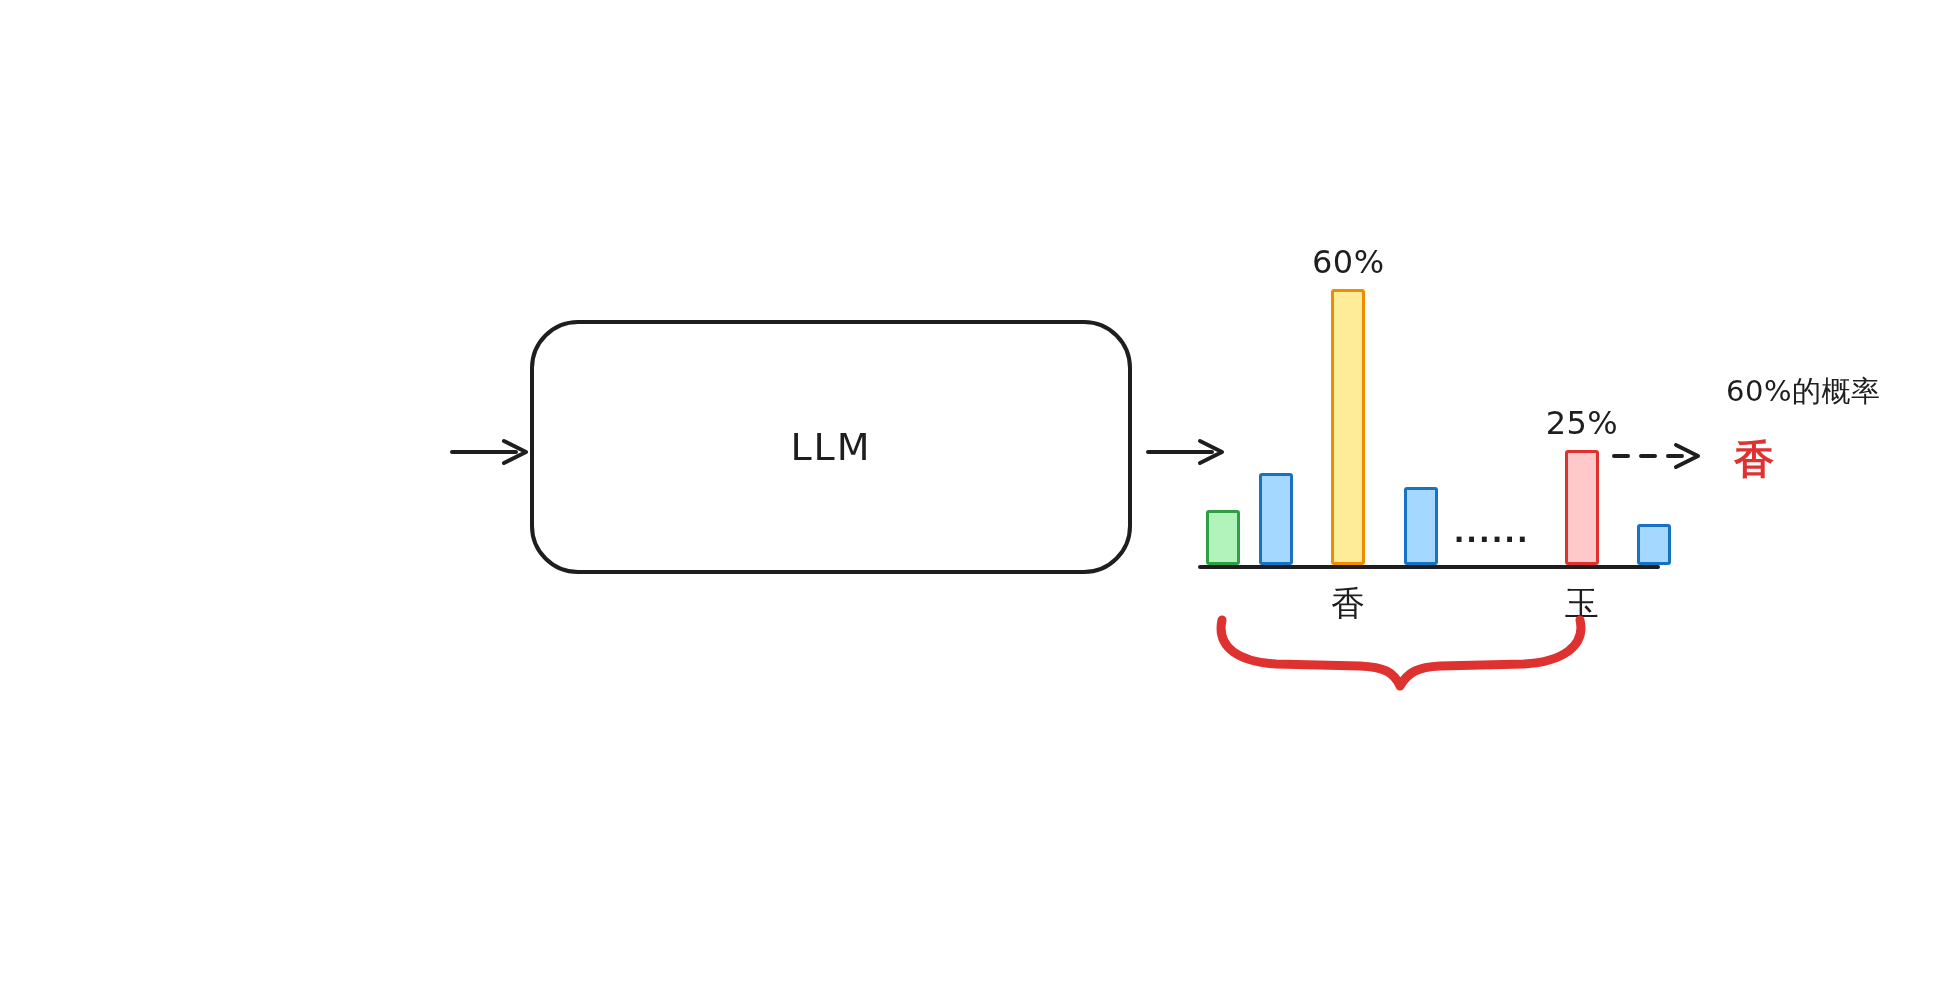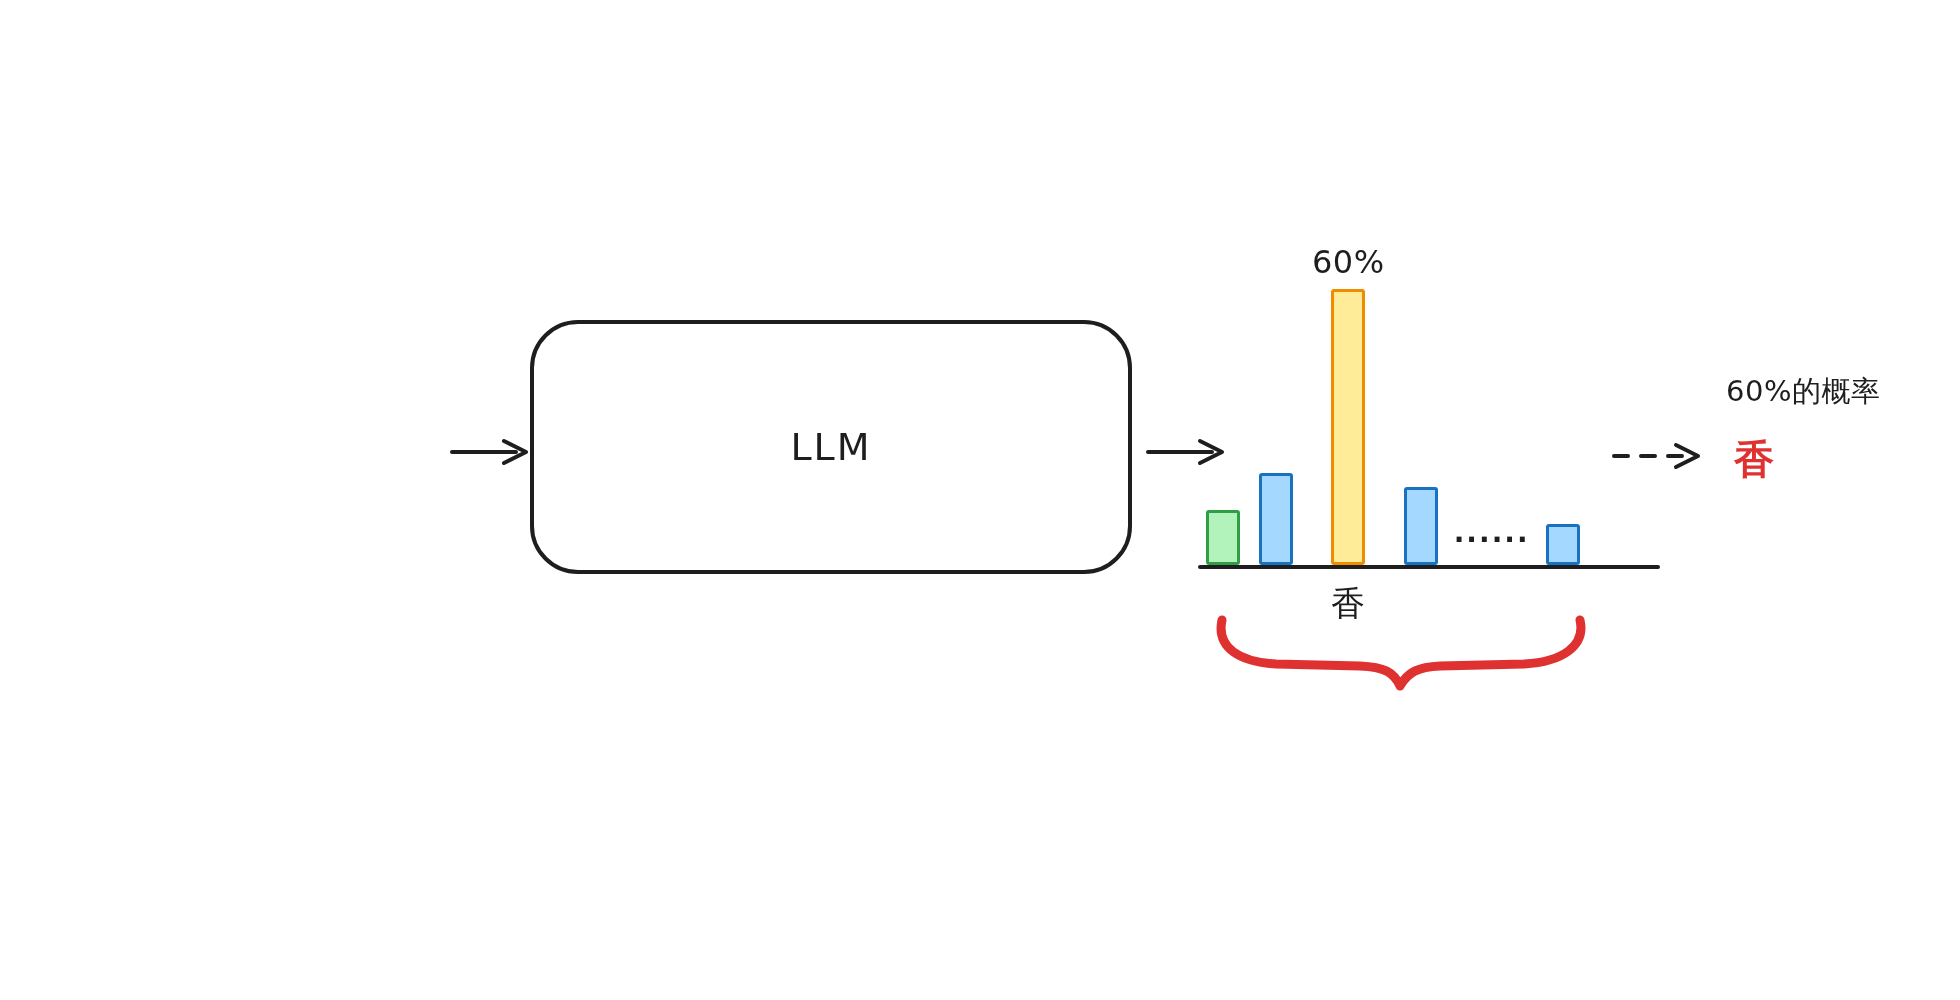--- a/index.html
+++ b/index.html
@@ -104,20 +104,25 @@
         <div class="bar" style="height: 276px; background: rgb(255, 236, 153); border-color: rgb(240, 140, 0);"></div>
         <div class="bottom-label hand-text">香</div>
       </div>
       <div class="bar-col">
         <div class="bar" style="height: 78px; background: rgb(165, 216, 255); border-color: rgb(25, 113, 194);"></div>
       </div>
       <div class="bar-col dots-col">
         <span class="dots hand-text">......</span>
       </div>
       <div class="bar-col">
+        <div class="top-label hand-text">25%</div>
+        <div class="bar" style="height: 115px; background: rgb(255, 201, 201); border-color: rgb(224, 49, 49);"></div>
+        <div class="bottom-label hand-text">玉</div>
+      </div>
+      <div class="bar-col">
         <div class="bar" style="height: 41px; background: rgb(165, 216, 255); border-color: rgb(25, 113, 194);"></div>
       </div>
     </div>
   <div class="axis"></div>
 
   <svg class="arrow-svg" style="left:1212px; top:612px;" width="380" height="82">
     <path d="M 10 8 C 4 36, 28 50, 64 52 L 148 54 C 172 55, 182 60, 188 74
              C 196 60, 206 55, 228 54 L 312 52 C 350 50, 374 34, 368 8" fill="none" stroke="#e03131" stroke-width="9" stroke-linecap="round" stroke-linejoin="round"></path>
   </svg>
 

